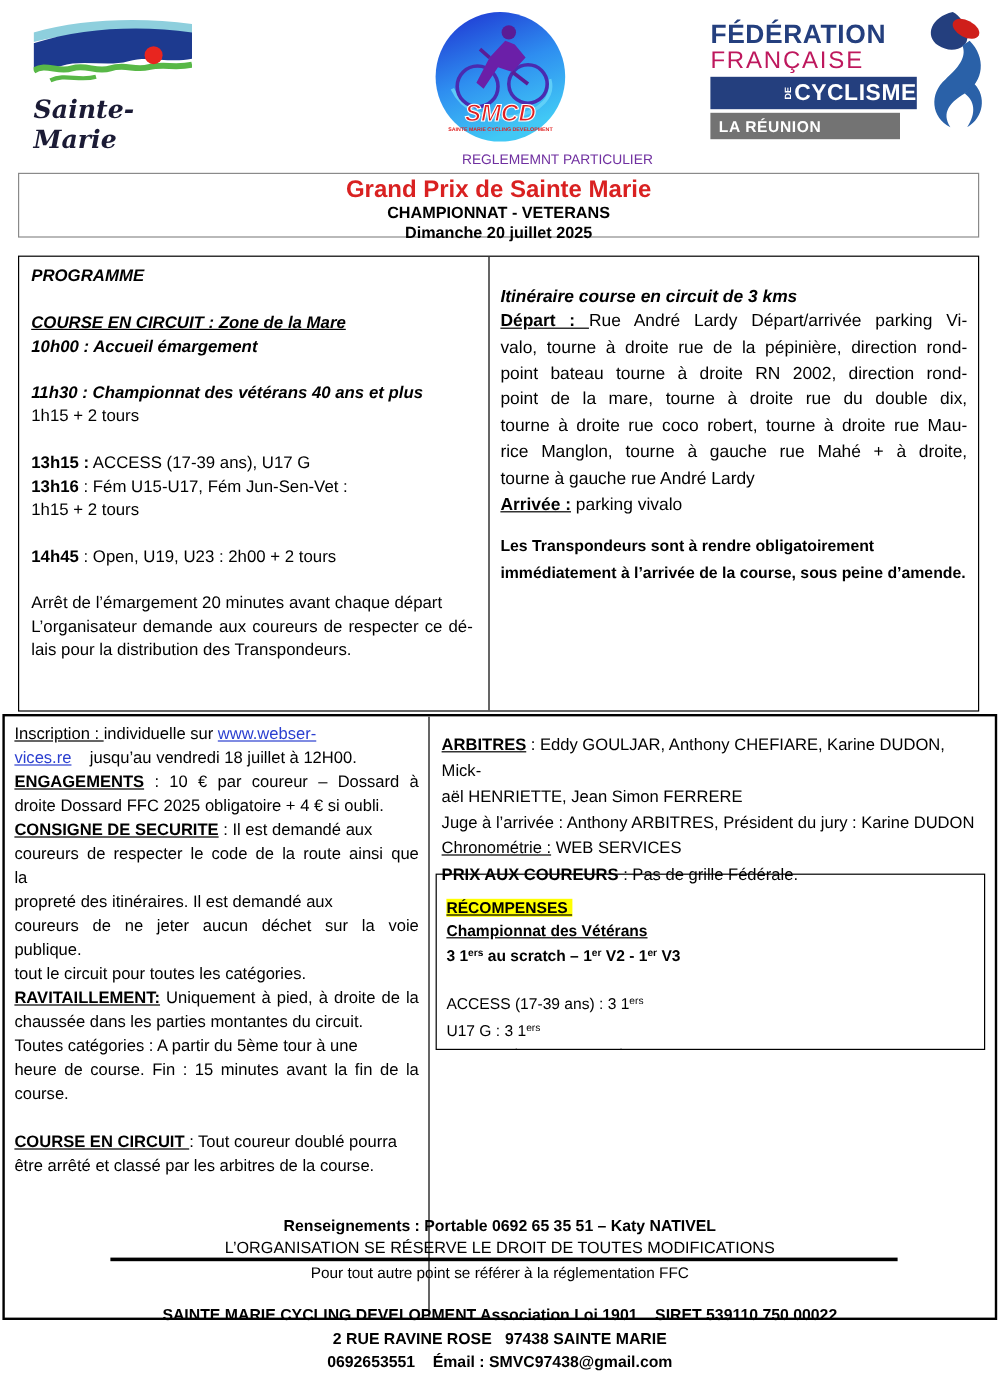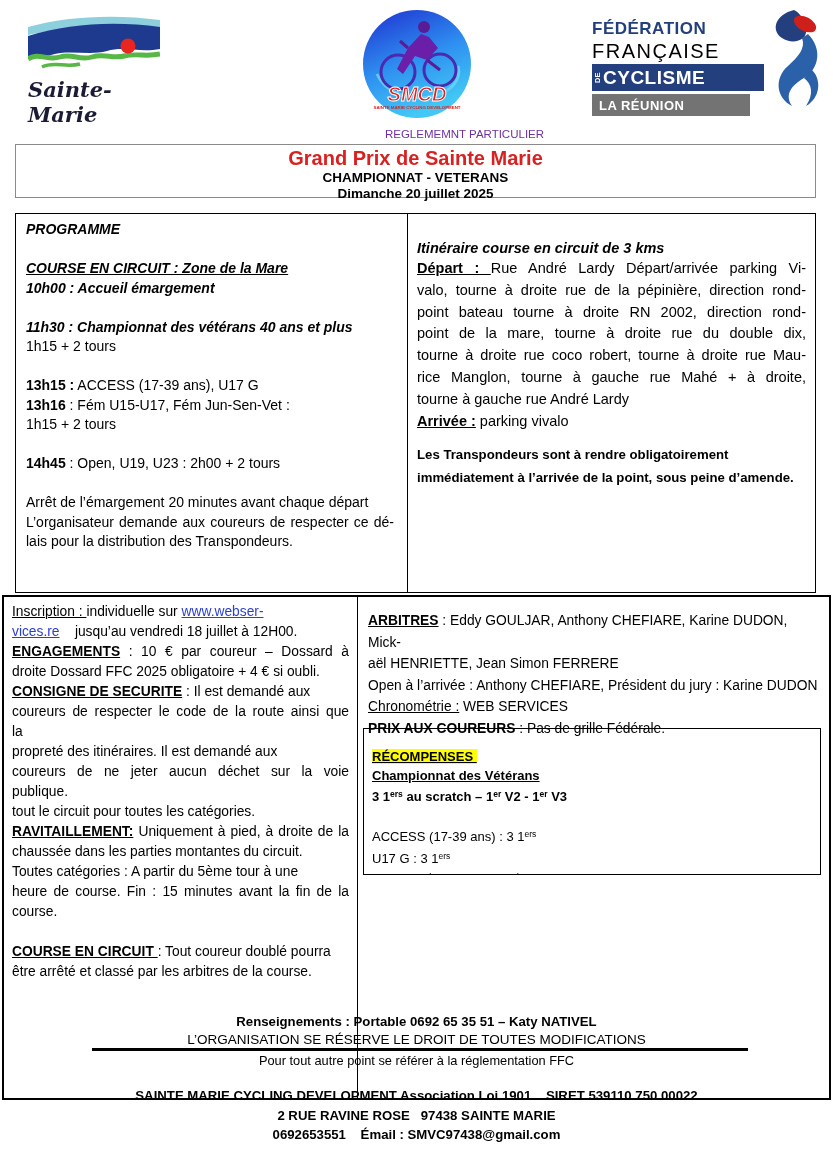--- a/index.html
+++ b/index.html
@@ -6,23 +6,23 @@
   .page{position:relative;width:833px;height:1149px;background:#fff;overflow:hidden;
         font-family:"Liberation Sans",sans-serif;color:#000;}
   
   .logo-sm{position:absolute;left:28px;top:12px;width:150px;text-align:left;}
   .sm-name{font-family:"DejaVu Serif",serif;font-style:italic;font-weight:bold;
            font-size:21px;color:#1b1b35;margin-top:1px;letter-spacing:0px;}
   .logo-smcd{position:absolute;left:361px;top:8px;}
   .smcd-t{font-family:"Liberation Sans",sans-serif;font-style:italic;font-weight:bold;}
   .logo-ffc{position:absolute;left:592px;top:8px;width:235px;display:flex;}
   .ffc-text{width:172px;padding-top:10px;}
-  .ffc-l1{color:#243f7e;font-weight:bold;font-size:17px;letter-spacing:.5px;line-height:22px;}
-  .ffc-l2{color:#000000;font-weight:500;font-size:20px;letter-spacing:1.5px;line-height:22px;}
-  .ffc-bar1{background:#243f7e;height:27px;display:flex;align-items:center;margin-top:2px;}
+  .ffc-l1{color:#243f7e;font-weight:bold;font-size:22px;letter-spacing:.5px;line-height:22px;}
+  .ffc-l2{color:#be185d;font-weight:500;font-size:20px;letter-spacing:1.5px;line-height:22px;}
+  .ffc-bar1{background:#243f7e;height:27px;display:flex;align-items:center;margin-top:2px;justify-content:flex-end;}
   .ffc-de{color:#fff;font-weight:bold;font-size:7.5px;transform:rotate(-90deg);width:11px;}
   .ffc-cyc{color:#fff;font-weight:bold;font-size:19px;letter-spacing:.5px;}
   .ffc-bar2{background:#737373;height:22px;width:158px;margin-top:3px;display:flex;align-items:center;padding-left:7px;box-sizing:border-box;}
   .ffc-bar2 span{color:#fff;font-weight:bold;font-size:13px;letter-spacing:.5px;}
   
   .doc-type{position:absolute;left:0;top:128px;width:100%;text-align:center;
             color:#7030a0;font-weight:normal;font-size:11.5px;margin-left:48px;}
   .title-box{position:absolute;left:15px;top:144px;width:801px;height:54px;
              border:1px solid #8a8a8a;text-align:center;box-sizing:border-box;}
   .tb-title{color:#d92121;font-weight:bold;font-size:20px;line-height:23px;margin-top:2px;}
@@ -159,21 +159,21 @@
       <div class="ln just"><span class="bu">Départ : </span><span>Rue André Lardy Départ/arrivée parking Vi-</span></div>
       <div class="ln just">valo, tourne à droite rue de la pépinière, direction rond-</div>
       <div class="ln just">point bateau tourne à droite RN 2002, direction rond-</div>
       <div class="ln just">point de la mare, tourne à droite rue du double dix,</div>
       <div class="ln just">tourne à droite rue coco robert, tourne à droite rue Mau-</div>
       <div class="ln just">rice Manglon, tourne à gauche rue Mahé + à droite,</div>
       <div class="ln">tourne à gauche rue André Lardy</div>
       <div class="ln"><span class="bu">Arrivée :</span><span> parking vivalo</span></div>
       <div class="transponder">
         <div class="ln">Les Transpondeurs sont à rendre obligatoirement</div>
-        <div class="ln">immédiatement à l’arrivée de la point, sous peine d’amende.</div>
+        <div class="ln">immédiatement à l’arrivée de la course, sous peine d’amende.</div>
       </div>
     </div>
   </div>
 
   <div class="box2">
     <div class="b2l">
       <div class="ln"><span class="u">Inscription : </span><span>individuelle sur </span><span class="link">www.webser-</span></div>
       <div class="ln"><span class="link">vices.re</span><span>    jusqu’au vendredi 18 juillet à 12H00.</span></div>
       <div class="ln just"><span class="bu">ENGAGEMENTS</span><span> :  10 € par coureur – Dossard à</span></div>
       <div class="ln"><span>droite Dossard FFC 2025 obligatoire + 4 € si oubli.</span></div>
@@ -189,21 +189,21 @@
       <div class="ln"><span>Toutes catégories : A partir du 5ème tour à une</span></div>
       <div class="ln just"><span>heure de course. Fin : 15 minutes avant la fin de la</span></div>
       <div class="ln"><span>course.</span></div>
       <div class="sp"></div>
       <div class="ln"><span class="bu">COURSE EN CIRCUIT </span><span>: Tout coureur doublé pourra</span></div>
       <div class="ln"><span>être arrêté et classé par les arbitres de la course.</span></div>
     </div>
     <div class="b2r">
       <div class="ln"><span class="bu">ARBITRES</span><span> : Eddy GOULJAR, Anthony CHEFIARE, Karine DUDON, Mick-</span></div>
       <div class="ln">aël HENRIETTE, Jean Simon FERRERE</div>
-      <div class="ln">Open à l’arrivée : Anthony CHEFIARE, Président du jury : Karine DUDON</div>
+      <div class="ln">Juge à l’arrivée : Anthony ARBITRES, Président du jury : Karine DUDON</div>
       <div class="ln"><span class="u">Chronométrie :</span><span> WEB SERVICES</span></div>
       <div class="ln"><span class="b">PRIX AUX COUREURS</span><span> : Pas de grille Fédérale.</span></div>
       <div class="rec-box">
         <div class="ln"><span class="bu hl">RÉCOMPENSES </span></div>
         <div class="ln"><span class="bu">Championnat des Vétérans</span></div>
         <div class="ln"><span class="b">3 1</span><span class="b sup">ers</span><span class="b"> au scratch – 1</span><span class="b sup">er</span><span class="b"> V2 - 1</span><span class="b sup">er</span><span class="b"> V3</span></div>
         <div class="sp"></div>
         <div class="ln"><span>ACCESS (17-39 ans) : 3 1</span><span class="sup">ers</span></div>
         <div class="ln"><span>U17 G : 3 1</span><span class="sup">ers</span></div>
         <div class="ln"><span>FEM : 3 1</span><span class="sup">ères</span><span> scratch, 3 1</span><span class="sup">ères</span><span>jeunes</span></div>

